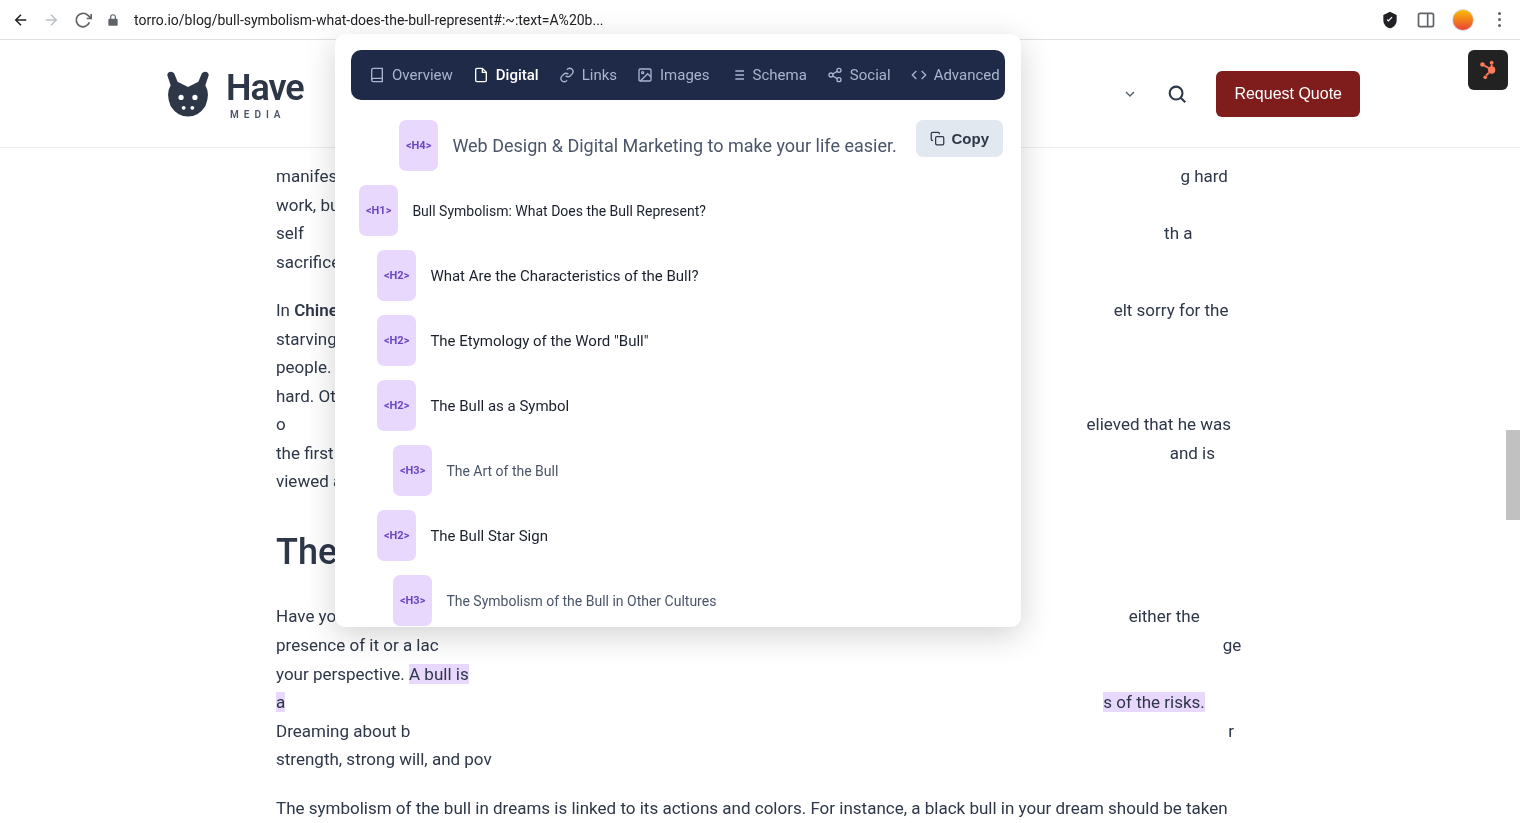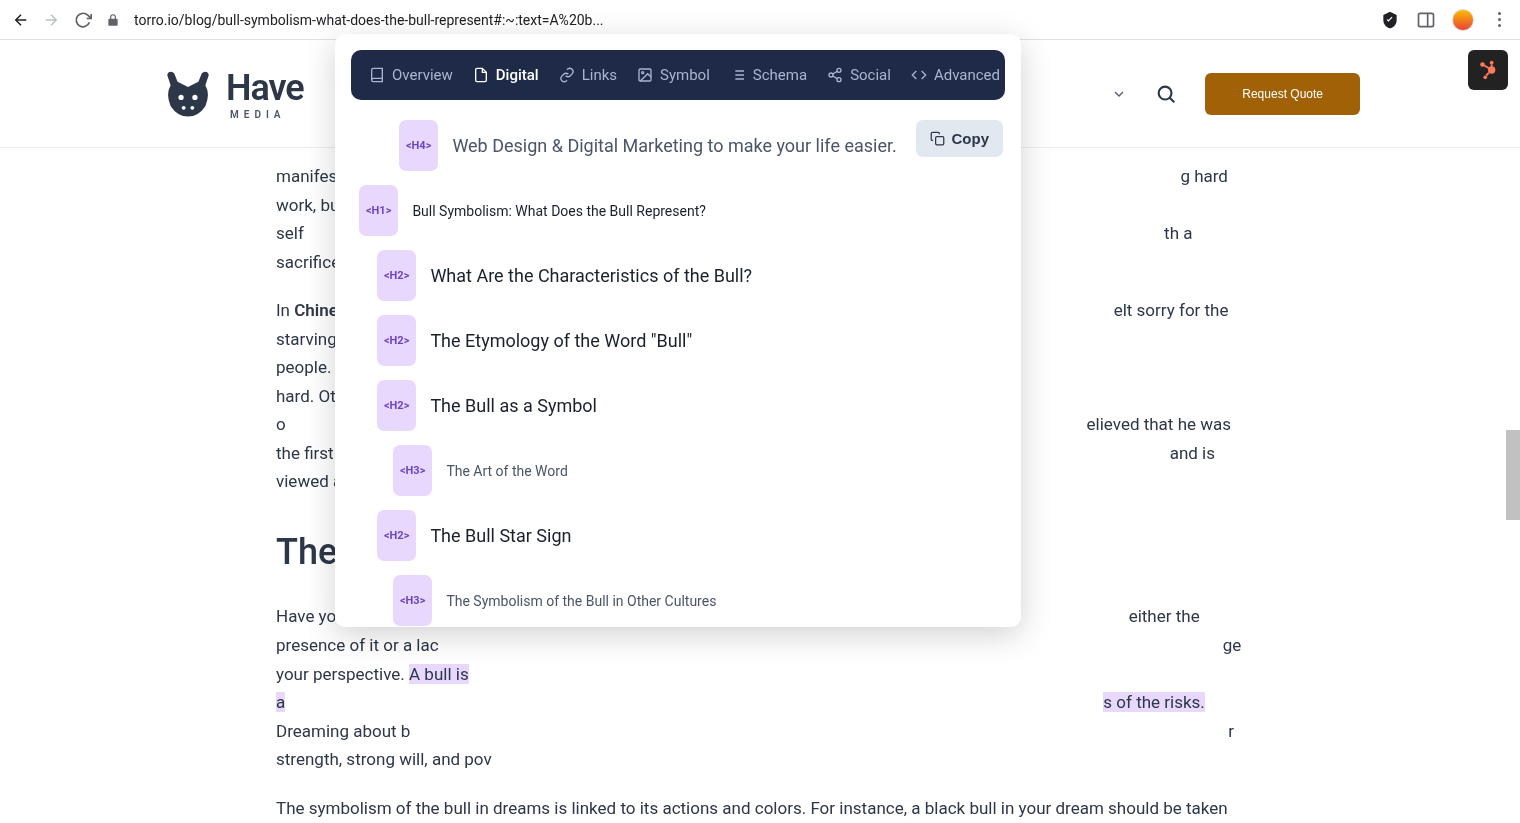--- a/index.html
+++ b/index.html
@@ -21,21 +21,21 @@
 
 
 .site-header { height: 108px; display: flex; align-items: center; padding: 0 160px 0 160px; border-bottom: 1px solid #eee; justify-content: space-between; background: #fff; }
 .logo-section { display: flex; align-items: center; gap: 10px; }
 .logo-bull { width: 56px; height: 52px; }
 .logo-text { font-size: 36px; font-weight: 600; color: #2d3748; letter-spacing: -1px; }
 .logo-media { font-size: 10px; letter-spacing: 5px; color: #4a5568; font-weight: 600; margin-left: 4px; }
 .header-right { display: flex; align-items: center; gap: 28px; }
 .chevron-down { width: 16px; height: 16px; }
 .search-header-icon { width: 22px; height: 22px; }
-.quote-btn { background: #a16207; color: #fff; border: none; padding: 14px 37px; font-size: 12px; border-radius: 6px; cursor: pointer; }
+.quote-btn { background: #7f1d1d; color: #fff; border: none; padding: 14px 18px; font-size: 16px; border-radius: 6px; cursor: pointer; }
 .hubspot-badge { position: fixed; top: 50px; right: 12px; width: 40px; height: 40px; background: #222; border-radius: 6px; display: flex; align-items: center; justify-content: center; }
 .hubspot-badge svg { width: 22px; height: 22px; }
 
 
 .article { padding: 14px 276px 0 276px; color: #2d3748; font-size: 17px; line-height: 1.68; }
 .article p { margin-bottom: 20px; }
 .article h2 { font-size: 36px; font-weight: 500; margin: 26px 0 20px 0; color: #2d3748; }
 .highlight { background: #e9d8fd; }
 .bold { font-weight: 600; }
 
@@ -46,21 +46,21 @@
 .ext-tab.active { color: #fff; font-weight: 500; }
 .ext-tab svg { width: 16px; height: 16px; }
 .ext-settings { margin-left: auto; }
 .ext-body { flex: 1; overflow-y: auto; padding: 4px 18px 0 24px; position: relative; }
 .copy-btn { position: absolute; top: 4px; right: 18px; background: #e2e8f0; border: none; padding: 10px 14px; border-radius: 7px; font-size: 15px; font-weight: 600; color: #2d3748; cursor: pointer; display: flex; align-items: center; gap: 7px; }
 .copy-btn svg { width: 15px; height: 15px; }
 .heading-row { display: flex; align-items: center; gap: 14px; margin-bottom: 14px; }
 .h-badge { background: #e9d8fd; color: #6b46c1; font-size: 11px; font-weight: 700; padding: 19px 7px; border-radius: 7px; min-width: 34px; text-align: center; }
 .h-text { color: #1a202c; }
 .h1-text { font-size: 14px; }
-.h2-text { font-size: 18px; }
+.h2-text { font-size: 15px; }
 .h3-text { font-size: 14px; color: #4a5568; }
 .h4-text { font-size: 18px; color: #4a5568; }
 .indent-1 { margin-left: 0px; }
 .indent-2 { margin-left: 18px; }
 .indent-3 { margin-left: 34px; }
 .indent-4 { margin-left: 40px; }
 
 
 .page-scrollbar-track { position: absolute; top: 40px; right: 0; width: 14px; height: 783px; }
 .page-scrollbar-thumb { position: absolute; top: 390px; width: 14px; height: 90px; background: #c1c1c1; border-radius: 0; }
@@ -178,21 +178,21 @@
           <path d="M14 11a5 5 0 0 0-7 0l-3 3a5 5 0 0 0 7 7l1-1"></path>
         </svg>
       <span>Links</span>
     </div>
     <div class="ext-tab">
       <svg viewBox="0 0 24 24" fill="none" stroke="currentColor" stroke-width="2">
           <rect x="3" y="3" width="18" height="18" rx="2"></rect>
           <circle cx="8.5" cy="8.5" r="1.5"></circle>
           <polyline points="21 15 16 10 5 21"></polyline>
         </svg>
-      <span>Symbol</span>
+      <span>Images</span>
     </div>
     <div class="ext-tab">
       <svg viewBox="0 0 24 24" fill="none" stroke="currentColor" stroke-width="2">
           <line x1="8" y1="6" x2="21" y2="6"></line>
           <line x1="8" y1="12" x2="21" y2="12"></line>
           <line x1="8" y1="18" x2="21" y2="18"></line>
         </svg>
       <span>Schema</span>
     </div>
     <div class="ext-tab">
@@ -248,21 +248,21 @@
         <div class="heading-row indent-2">
           <span class="h-badge">&lt;H2&gt;</span>
           <span class="h-text h2-text">The Etymology of the Word "Bull"</span>
         </div>
         <div class="heading-row indent-2">
           <span class="h-badge">&lt;H2&gt;</span>
           <span class="h-text h2-text">The Bull as a Symbol</span>
         </div>
         <div class="heading-row indent-3">
           <span class="h-badge">&lt;H3&gt;</span>
-          <span class="h-text h3-text">The Art of the Word</span>
+          <span class="h-text h3-text">The Art of the Bull</span>
         </div>
         <div class="heading-row indent-2">
           <span class="h-badge">&lt;H2&gt;</span>
           <span class="h-text h2-text">The Bull Star Sign</span>
         </div>
         <div class="heading-row indent-3">
           <span class="h-badge">&lt;H3&gt;</span>
           <span class="h-text h3-text">The Symbolism of the Bull in Other Cultures</span>
         </div>
         <div class="heading-row indent-3">

